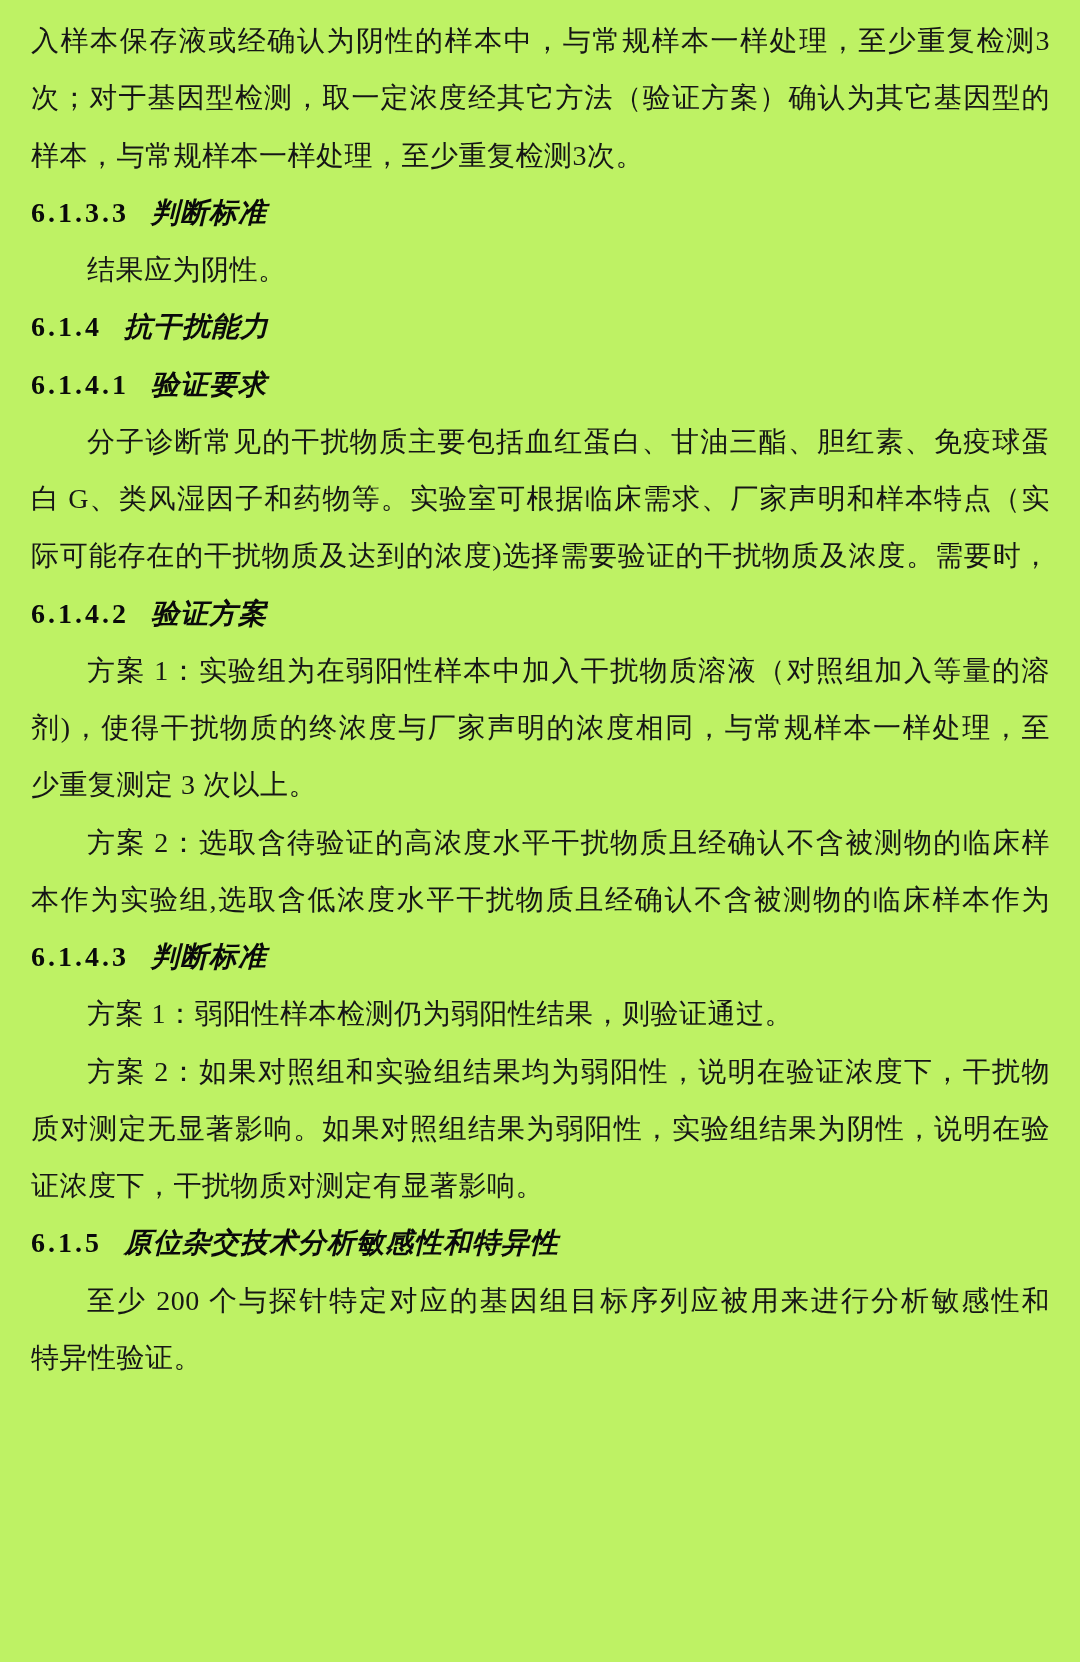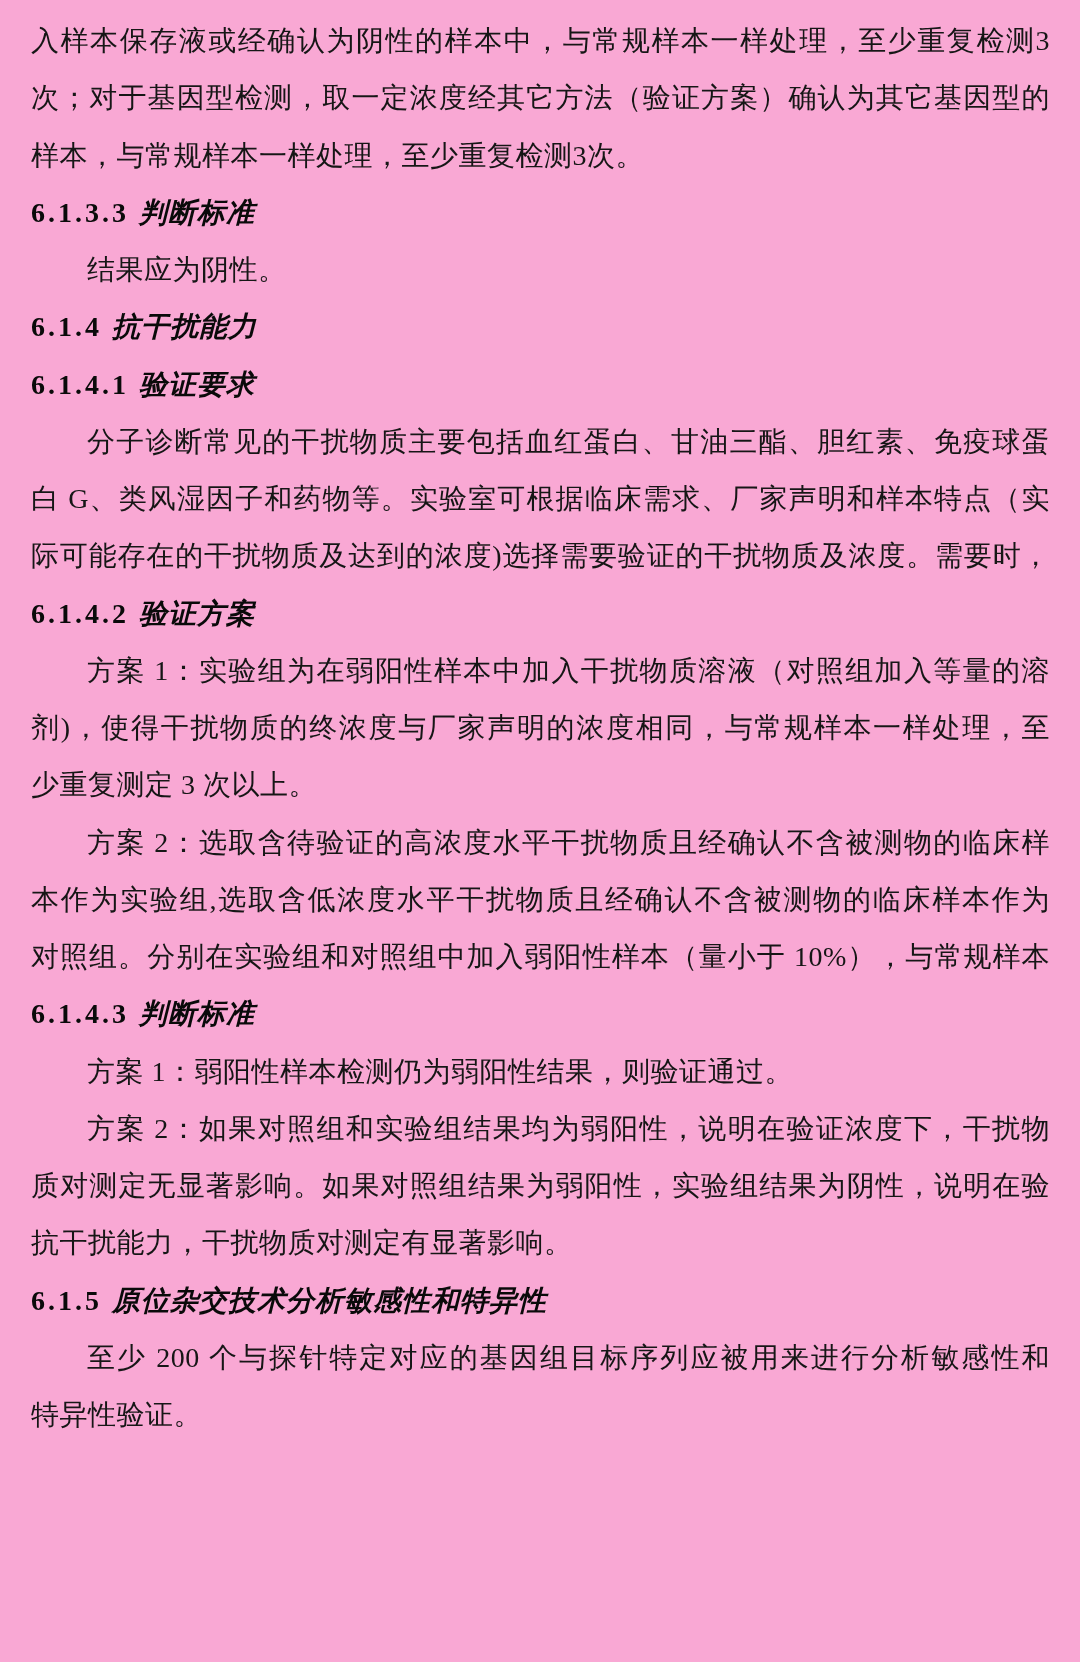--- a/index.html
+++ b/index.html
@@ -8,21 +8,21 @@
     background: #ffffff;
     width: 1080px;
     height: 1662px;
     overflow: hidden;
   }
   .page {
     box-sizing: border-box;
     width: 1080px;
     height: 1662px;
     padding: 12px 30px 0 31px;
-    background: #f9a8d4;
+    background: #bef264;
     font-family: "Liberation Serif", "DejaVu Serif", serif;
   }
   .line {
     font-size: 28px;
     line-height: 57.25px;
     color: #161616;
     letter-spacing: 0.5px;
   }
   
   .line.fill {
@@ -32,21 +32,21 @@
   .line.indent {
     text-indent: 2em;
   }
   .line.heading {
     font-weight: 700;
     color: #0a0a0a;
     letter-spacing: 0;
   }
   .heading .num {
     letter-spacing: 3px;
-    margin-right: 10px;
+    margin-right: 22px;
   }
   .heading .title {
     letter-spacing: 1px;
     font-style: italic;
   }
 </style>
 </head>
 <body>
 
 <div class="page">
@@ -59,22 +59,21 @@
     <div class="line heading"><span class="num">6.1.4.1</span><span class="title">验证要求</span></div>
     <div class="line body indent fill">分子诊断常见的干扰物质主要包括血红蛋白、甘油三酯、胆红素、免疫球蛋</div>
     <div class="line body fill">白 G、类风湿因子和药物等。实验室可根据临床需求、厂家声明和样本特点（实</div>
     <div class="line body fill">际可能存在的干扰物质及达到的浓度)选择需要验证的干扰物质及浓度。需要时，</div>
     <div class="line heading"><span class="num">6.1.4.2</span><span class="title">验证方案</span></div>
     <div class="line body indent fill">方案 1：实验组为在弱阳性样本中加入干扰物质溶液（对照组加入等量的溶</div>
     <div class="line body fill">剂)，使得干扰物质的终浓度与厂家声明的浓度相同，与常规样本一样处理，至</div>
     <div class="line body">少重复测定 3 次以上。</div>
     <div class="line body indent fill">方案 2：选取含待验证的高浓度水平干扰物质且经确认不含被测物的临床样</div>
     <div class="line body fill">本作为实验组,选取含低浓度水平干扰物质且经确认不含被测物的临床样本作为</div>
-    <div class="line body fill">对照组。分别在实验组和对照组中加入弱阳性样本（量小于 10%），与常规样本</div>
     <div class="line heading"><span class="num">6.1.4.3</span><span class="title">判断标准</span></div>
     <div class="line body indent">方案 1：弱阳性样本检测仍为弱阳性结果，则验证通过。</div>
     <div class="line body indent fill">方案 2：如果对照组和实验组结果均为弱阳性，说明在验证浓度下，干扰物</div>
     <div class="line body fill">质对测定无显著影响。如果对照组结果为弱阳性，实验组结果为阴性，说明在验</div>
-    <div class="line body">抗干扰能力，干扰物质对测定有显著影响。</div>
+    <div class="line body">证浓度下，干扰物质对测定有显著影响。</div>
     <div class="line heading"><span class="num">6.1.5</span><span class="title">原位杂交技术分析敏感性和特异性</span></div>
     <div class="line body indent fill">至少 200 个与探针特定对应的基因组目标序列应被用来进行分析敏感性和</div>
     <div class="line body">特异性验证。</div>
   </div>
 
 </body></html>

